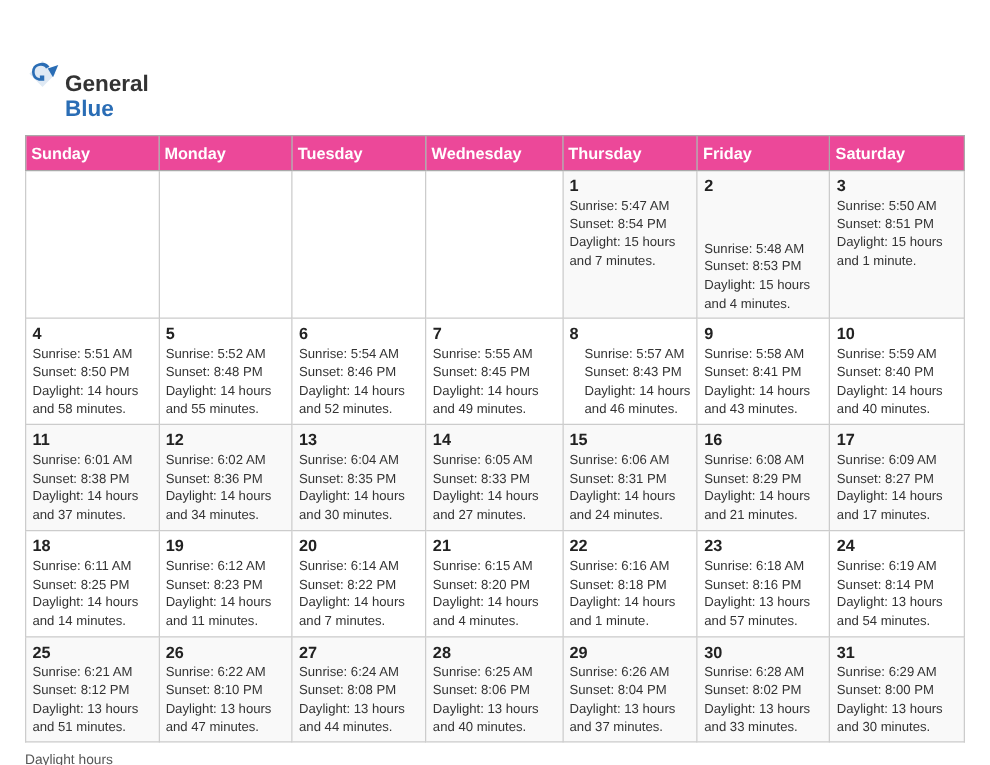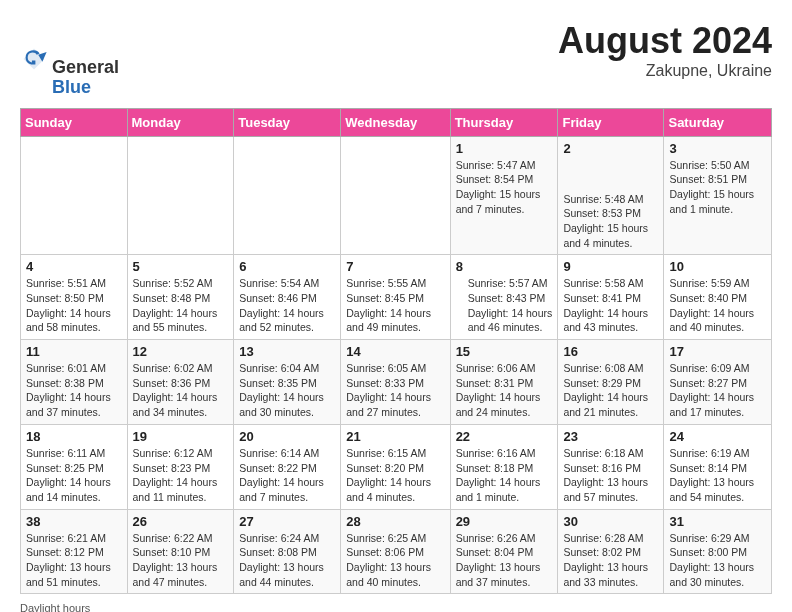--- a/index.html
+++ b/index.html
@@ -104,24 +104,20 @@
       <rect x="0" y="0" width="40" height="40" fill="white"></rect>
       <path d="M20 5 L35 20 L20 35 L5 20 Z" fill="#2a6db5" opacity="0.15"></path>
       <path d="M8 18 Q8 10 16 8 Q24 6 28 12 L24 14 Q22 10 16 11 Q11 12 11 18 Q11 24 17 25 L17 22 L22 22 L22 28 L16 28 Q8 26 8 18 Z" fill="#2a6db5"></path>
       <path d="M26 14 L38 10 L32 24 Z" fill="#2a6db5"></path>
     </svg>
     <div class="logo-text">
       <span class="logo-general">General</span>
       <span class="logo-blue">Blue</span>
     </div>
   </div>
-  <div class="month-title">
-    <h1>August 2024</h1>
-    <h2>Zakupne, Ukraine</h2>
-  </div>
 </div>
 
 <table class="calendar">
   <thead>
     <tr>
     <th>Sunday</th>
         <th>Monday</th>
         <th>Tuesday</th>
         <th>Wednesday</th>
         <th>Thursday</th>
@@ -281,21 +277,21 @@
         </td>
         <td>
           <div class="day-number">24</div>
           <div class="day-info" style="white-space: pre-line;">Sunrise: 6:19 AM
 Sunset: 8:14 PM
 Daylight: 13 hours and 54 minutes.</div>
         </td>
       </tr>
       <tr>
         <td>
-          <div class="day-number">38</div>
+          <div class="day-number">25</div>
           <div class="day-info" style="white-space: pre-line;">Sunrise: 6:21 AM
 Sunset: 8:12 PM
 Daylight: 13 hours and 51 minutes.</div>
         </td>
         <td>
           <div class="day-number">26</div>
           <div class="day-info" style="white-space: pre-line;">Sunrise: 6:22 AM
 Sunset: 8:10 PM
 Daylight: 13 hours and 47 minutes.</div>
         </td>

